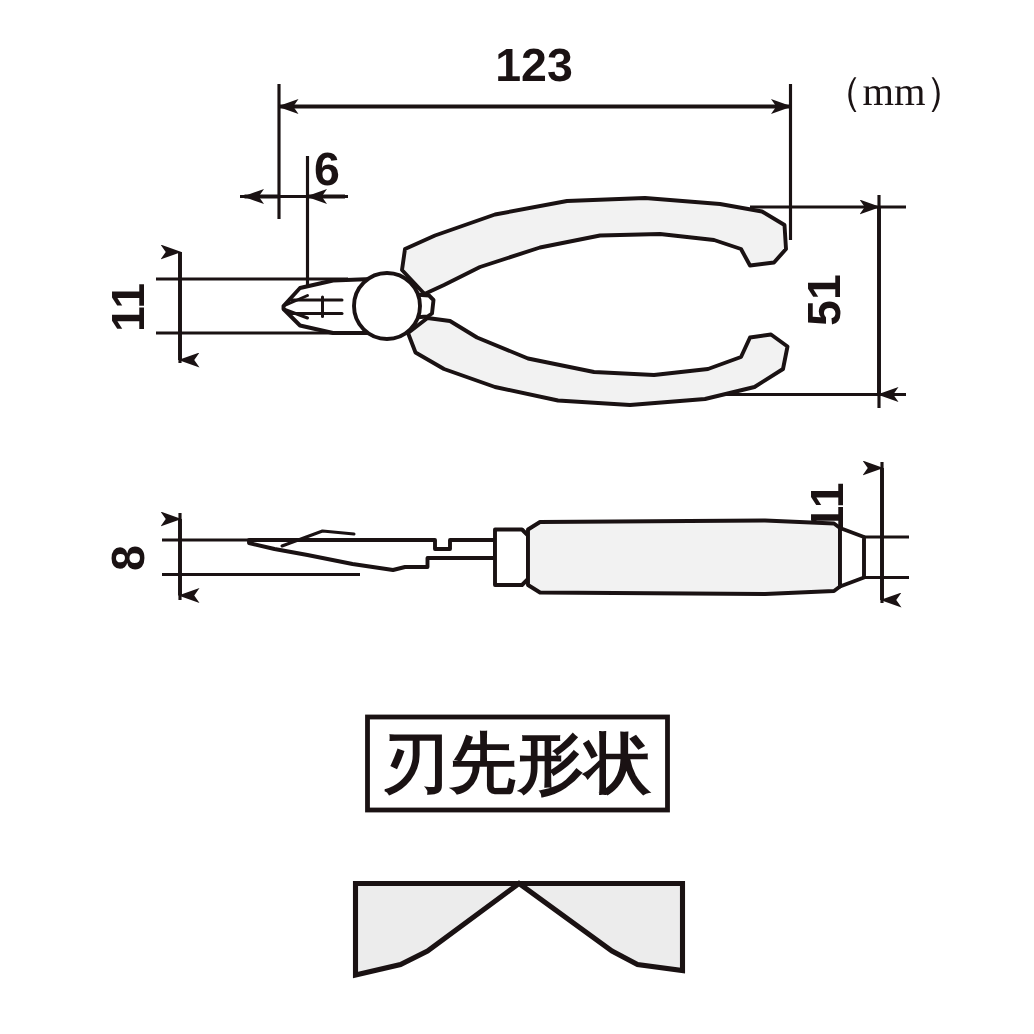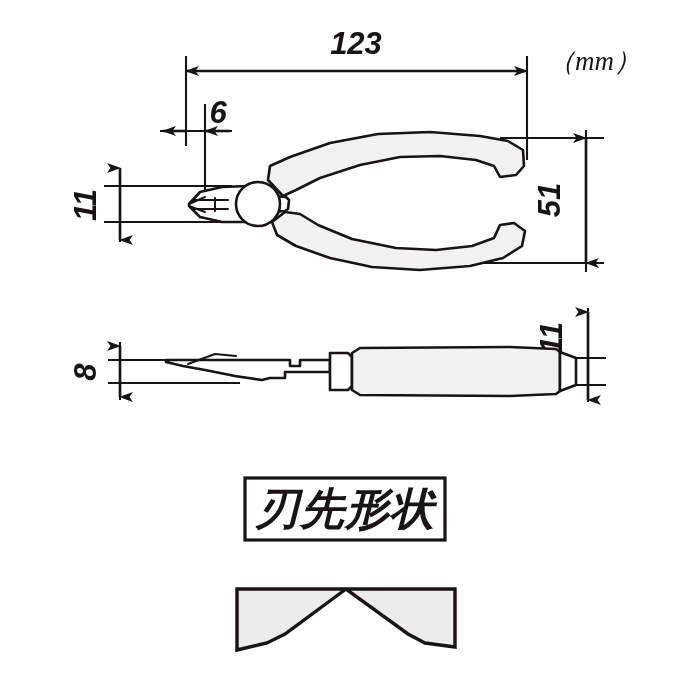--- a/index.html
+++ b/index.html
@@ -13,21 +13,20 @@
     position: relative;
     font-family: "Liberation Sans", sans-serif;
     overflow: hidden;
   }
   #drawing-root {
     position: absolute;
     left: 0;
     top: 0;
     width: 652px;
     height: 689px;
-    font-style: italic;
   }
   svg#tech-drawing {
     display: block;
     width: 689px;
     height: 689px;
   }
   .dim-text {
     font-family: "Liberation Sans", sans-serif;
     font-size: 31px;
     font-weight: 700;

